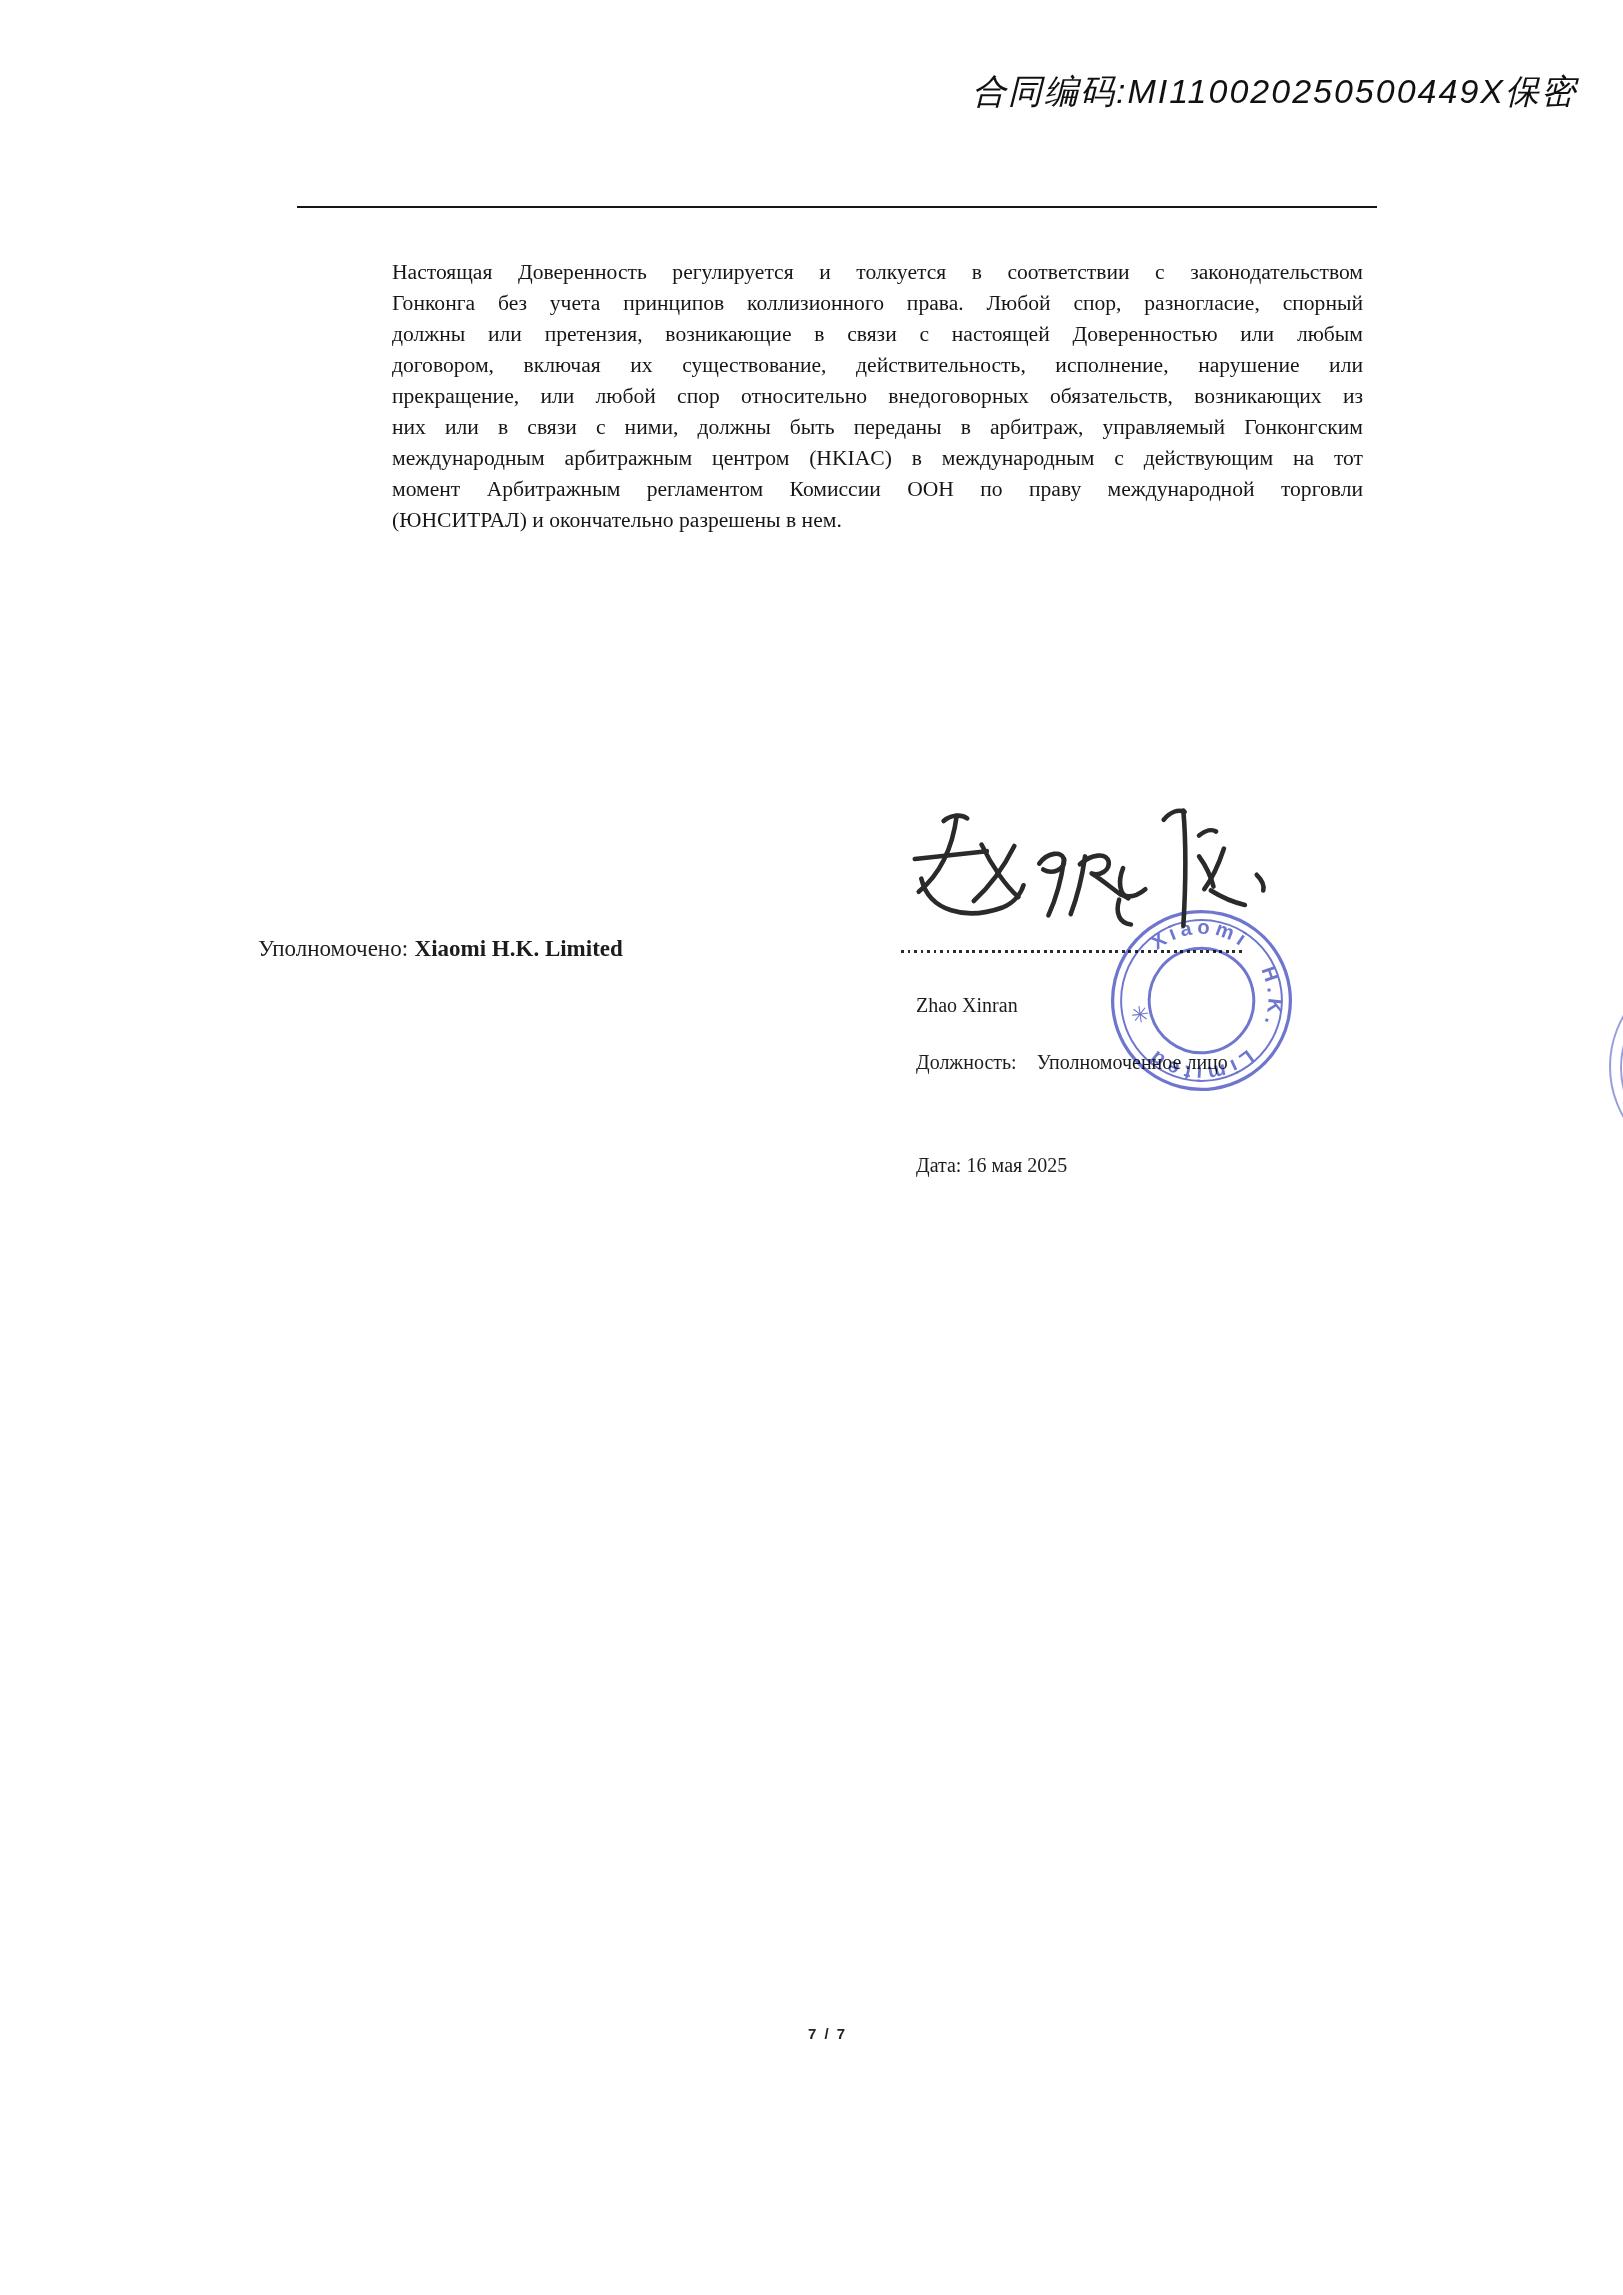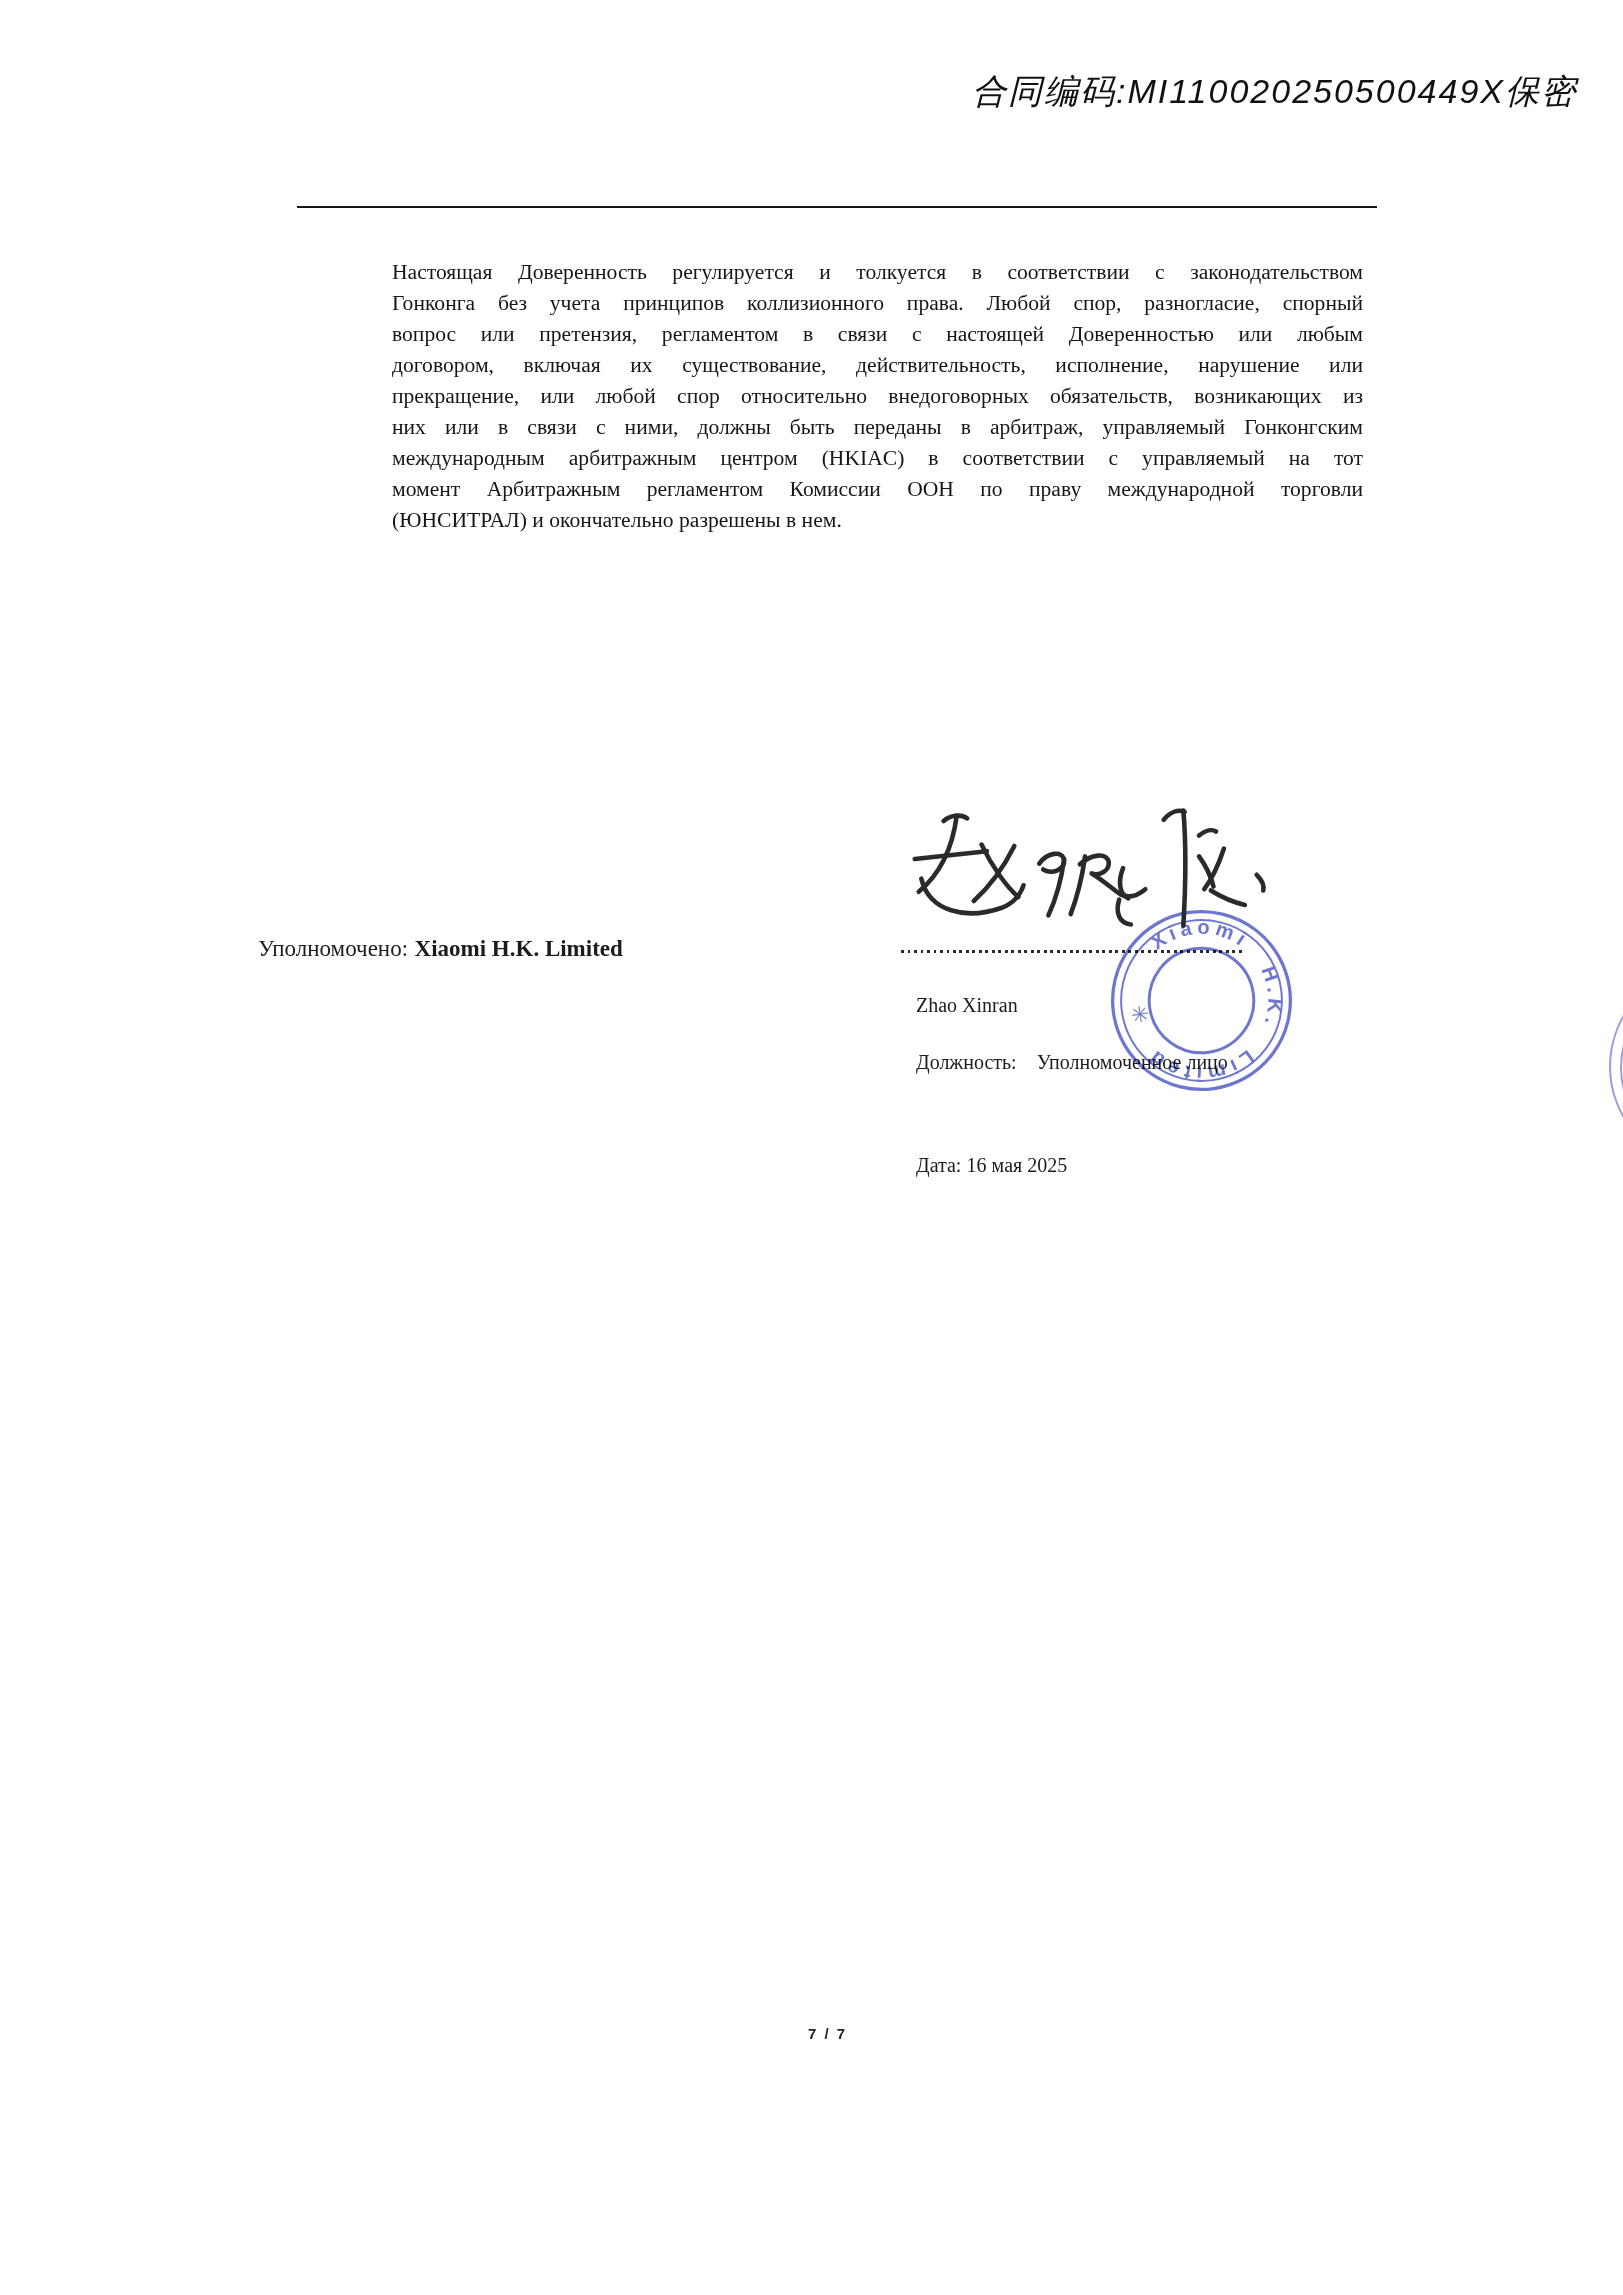--- a/index.html
+++ b/index.html
@@ -125,25 +125,25 @@
 
 <div class="page">
 
   <div class="contract-code">合同编码:MI110020250500449X保密</div>
 
   <div class="rule"></div>
 
   <div class="body-text">
       <div class="body-line">Настоящая Доверенность регулируется и толкуется в соответствии с законодательством</div>
       <div class="body-line">Гонконга без учета принципов коллизионного права. Любой спор, разногласие, спорный</div>
-      <div class="body-line">вопрос или претензия, регламентом в связи с настоящей Доверенностью или любым</div>
+      <div class="body-line">должны или претензия, возникающие в связи с настоящей Доверенностью или любым</div>
       <div class="body-line">договором, включая их существование, действительность, исполнение, нарушение или</div>
       <div class="body-line">прекращение, или любой спор относительно внедоговорных обязательств, возникающих из</div>
       <div class="body-line">них или в связи с ними, должны быть переданы в арбитраж, управляемый Гонконгским</div>
-      <div class="body-line">международным арбитражным центром (HKIAC) в соответствии с управляемый на тот</div>
+      <div class="body-line">международным арбитражным центром (HKIAC) в международным с действующим на тот</div>
       <div class="body-line">момент Арбитражным регламентом Комиссии ООН по праву международной торговли</div>
       <div class="body-line">(ЮНСИТРАЛ) и окончательно разрешены в нем.</div>
     </div>
 
   <div class="auth-line">
     <span>Уполномочено:</span><span class="company">Xiaomi H.K. Limited</span>
   </div>
 
   <svg class="signature-svg" viewBox="0 0 600 215">
     <g fill="none" stroke="#2a2a2a" stroke-width="7" stroke-linecap="round" stroke-linejoin="round">

